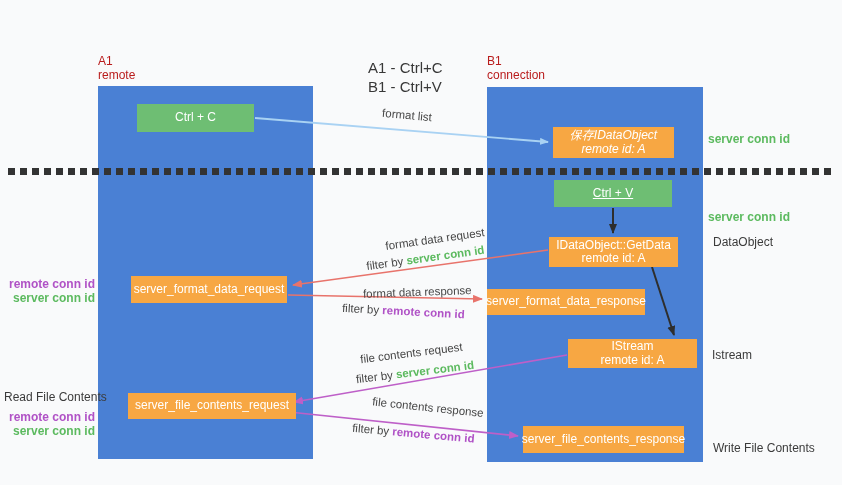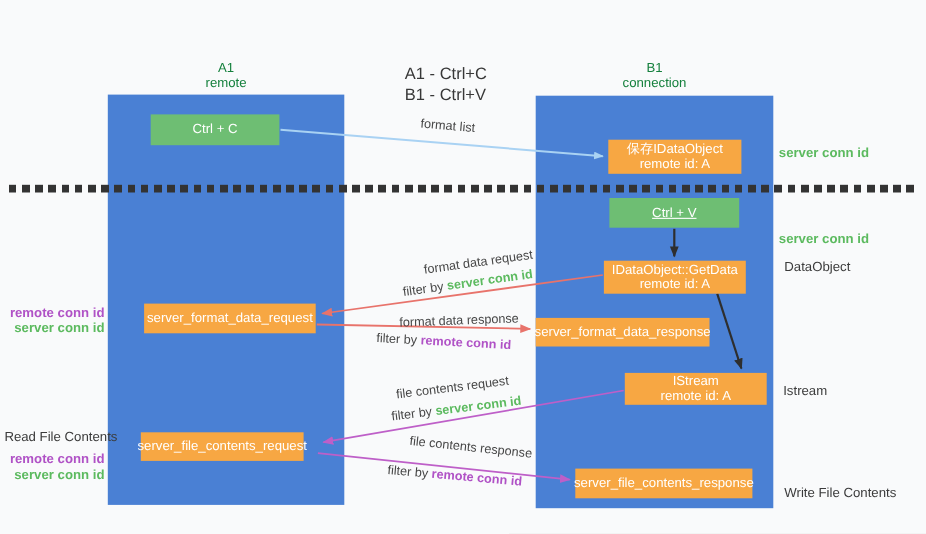--- a/index.html
+++ b/index.html
@@ -11,21 +11,21 @@
     font-family: "Liberation Sans", "DejaVu Sans", sans-serif;
     color: #3b3b3b;
     overflow: hidden;
   }
   .abs { position: absolute; }
   .title {
     left: 368px; top: 10px;
     font-size: 15px; line-height: 19px; color: #383838; margin-top: 48px;
   }
   .col-header {
-    font-size: 12px; line-height: 14px; text-align: center; color: #15803d;
+    font-size: 12px; line-height: 14px; color: #b91c1c;
   }
   .lifeline { background: #4A80D4; }
   .node {
     display: flex; flex-direction: column; align-items: center; justify-content: center;
     color: #fff; font-size: 12px; line-height: 13.5px; text-align: center;
   }
   .green  { background: #6EBE73; }
   .orange { background: #F7A743; }
   .dashes {
     left: 8px; top: 168px; width: 828px; height: 7px;
@@ -89,21 +89,21 @@
     <line x1="288" y1="295" x2="482" y2="299" stroke="#E8736B" stroke-width="1.6" marker-end="url(#m-red)"></line>
     <line x1="652" y1="267" x2="674" y2="335" stroke="#2E2E2E" stroke-width="2" marker-end="url(#m-black)"></line>
     <line x1="567" y1="355" x2="294" y2="402" stroke="#BE5FC8" stroke-width="1.6" marker-end="url(#m-purple)"></line>
     <line x1="289" y1="412" x2="518" y2="436" stroke="#BE5FC8" stroke-width="1.6" marker-end="url(#m-purple)"></line>
   </svg>
 
   <div class="abs node green" style="left:137px; top:104px; width:117px; height:28px;">
     <span>Ctrl + C</span>
   </div>
 
-  <div class="abs node orange" style="left:553px; top:127px; width:121px; height:31px;">
+  <div class="abs node orange" style="left:553px; top:127px; width:121px; height:31px;font-style:italic;">
     <span>保存IDataObject</span>
     <span>remote id: A</span>
   </div>
 
   <div class="abs node green" style="left:554px; top:180px; width:118px; height:27px;text-decoration:underline;">
     <span>Ctrl + V</span>
   </div>
 
   <div class="abs node orange" style="left:549px; top:237px; width:129px; height:30px;">
     <span>IDataObject::GetData</span>
@@ -116,21 +116,21 @@
 
   <div class="abs node orange" style="left:487px; top:289px; width:158px; height:26px;">
     <span>server_format_data_response</span>
   </div>
 
   <div class="abs node orange" style="left:568px; top:339px; width:129px; height:29px;">
     <span>IStream</span>
     <span>remote id: A</span>
   </div>
 
-  <div class="abs node orange" style="left:128px; top:393px; width:148px; height:26px;">
+  <div class="abs node orange" style="left:128px; top:393px; width:168px; height:26px;">
     <span>server_file_contents_request</span>
   </div>
 
   <div class="abs node orange" style="left:523px; top:426px; width:161px; height:27px;">
     <span>server_file_contents_response</span>
   </div>
 
   <div class="abs edge-label" style="left:362px; top:109px; width:90px; transform:rotate(5deg);">format list</div>
 
   <div class="abs edge-label" style="left:370px; top:233px; width:130px; transform:rotate(-8deg);">format data request</div>

